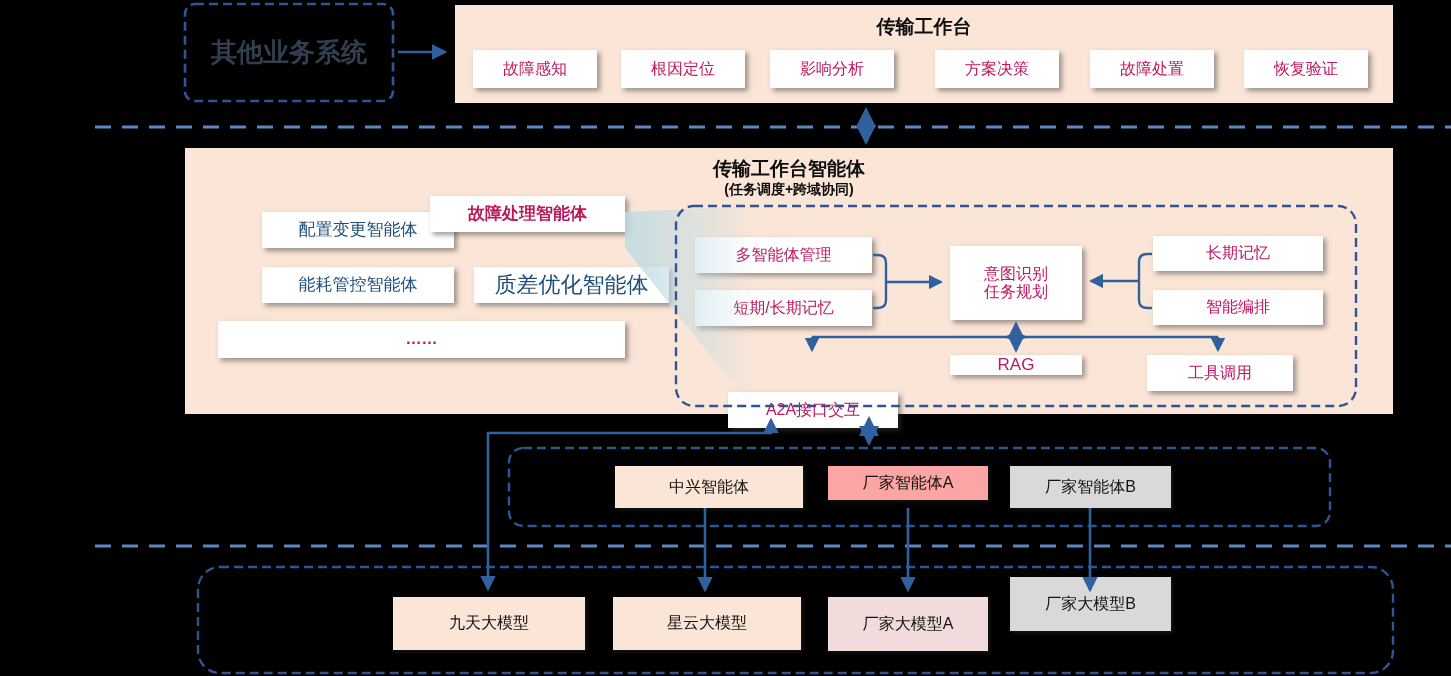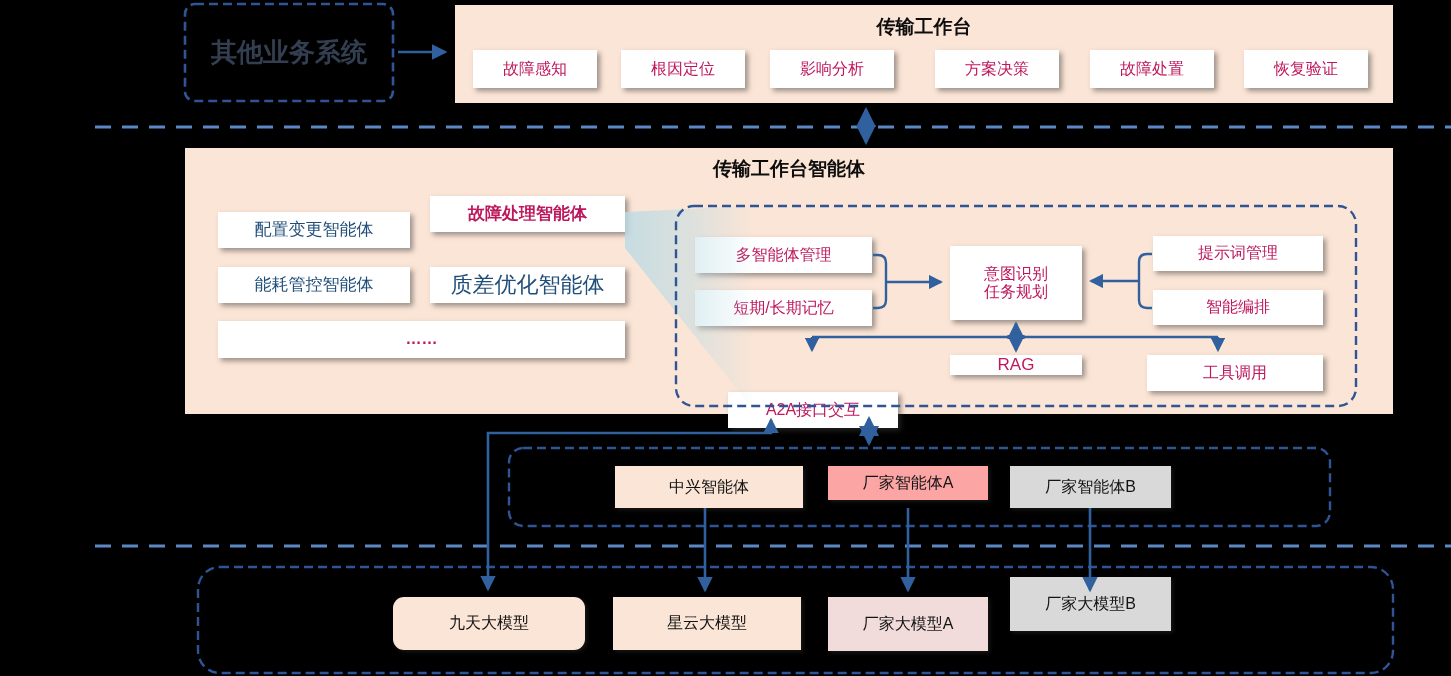--- a/index.html
+++ b/index.html
@@ -3,21 +3,21 @@
 <meta charset="utf-8">
 <style>
   html,body{margin:0;padding:0;background:#000;}
   body{width:1451px;height:676px;position:relative;overflow:hidden;
        font-family:"Liberation Sans","DejaVu Sans",sans-serif;}
   .panel{position:absolute;background:#fbe5d6;box-sizing:border-box;}
   .cell{position:absolute;box-sizing:border-box;display:flex;align-items:center;
         justify-content:center;text-align:center;line-height:1.15;}
   .white{background:#fff;box-shadow:3px 3px 5px rgba(60,60,60,.5);
          font-size:16px;color:#be185d;}
-  .blue-text{color:#1f4e79;}
+  .blue-text{color:#1f4e79;margin-left:44px;}
   .bold{font-weight:bold;}
   .panel-title{position:absolute;left:0;right:0;text-align:center;
                font-weight:bold;color:#0d0d0d;font-size:19px;}
   .panel-subtitle{position:absolute;left:0;right:0;text-align:center;
                   font-weight:bold;color:#0d0d0d;font-size:14px;}
   .other-label{position:absolute;left:185px;top:4px;width:208px;height:97px;
                display:flex;align-items:center;justify-content:center;
                font-size:26px;font-weight:bold;color:#333f50;}
   .vendor{font-size:16px;color:#141414;box-shadow:2px 2px 4px rgba(50,50,50,.45);}
   svg.overlay{position:absolute;left:0;top:0;width:1451px;height:676px;
@@ -33,45 +33,46 @@
   <div class="cell white" style="left:18px;top:45px;width:124px;height:38px;">故障感知</div>
   <div class="cell white" style="left:166px;top:45px;width:124px;height:38px;">根因定位</div>
   <div class="cell white" style="left:315px;top:45px;width:124px;height:38px;">影响分析</div>
   <div class="cell white" style="left:480px;top:45px;width:124px;height:38px;">方案决策</div>
   <div class="cell white" style="left:635px;top:45px;width:124px;height:38px;">故障处置</div>
   <div class="cell white" style="left:789px;top:45px;width:124px;height:38px;">恢复验证</div>
 </div>
 
 <div class="panel" style="left:185px;top:148px;width:1208px;height:266px;">
   <div class="panel-title" style="top:8px;">传输工作台智能体</div>
+  <div class="panel-subtitle" style="top:33px;">(任务调度+跨域协同)</div>
 
   <div class="cell white blue-text" style="left:33px;top:64px;width:192px;height:36px;font-size:17px;">配置变更智能体</div>
   <div class="cell white bold" style="left:245px;top:48px;width:195px;height:36px;font-size:17px;">故障处理智能体</div>
   <div class="cell white blue-text" style="left:33px;top:119px;width:192px;height:36px;font-size:17px;">能耗管控智能体</div>
   <div class="cell white blue-text" style="left:245px;top:119px;width:195px;height:36px;font-size:22px;">质差优化智能体</div>
   <div class="cell white bold" style="left:33px;top:173px;width:407px;height:37px;">……</div>
 
   <div class="cell white" style="left:510px;top:89px;width:177px;height:36px;">多智能体管理</div>
   <div class="cell white" style="left:510px;top:142px;width:177px;height:36px;">短期/长期记忆</div>
   <div class="cell white" style="left:765px;top:98px;width:132px;height:74px;flex-direction:column;">
     <div>意图识别</div>
     <div>任务规划</div>
   </div>
-  <div class="cell white" style="left:968px;top:88px;width:170px;height:35px;">提示词管理</div>
+  <div class="cell white" style="left:968px;top:88px;width:170px;height:35px;">长期记忆</div>
   <div class="cell white" style="left:968px;top:142px;width:170px;height:35px;">智能编排</div>
   <div class="cell white" style="left:543px;top:207px;width:170px;height:36px;margin-top:37px;">A2A接口交互</div>
   <div class="cell white" style="left:765px;top:207px;width:132px;height:20px;font-size:17px;">RAG</div>
-  <div class="cell white" style="left:962px;top:207px;width:176px;height:36px;">工具调用</div>
+  <div class="cell white" style="left:962px;top:207px;width:146px;height:36px;">工具调用</div>
 </div>
 
 <div class="cell vendor" style="left:615px;top:466px;width:188px;height:42px;background:#fbe5d6;">中兴智能体</div>
 <div class="cell vendor" style="left:828px;top:466px;width:160px;height:34px;background:#fca5a5;">厂家智能体A</div>
 <div class="cell vendor" style="left:1010px;top:466px;width:161px;height:42px;background:#d9d9d9;">厂家智能体B</div>
 
-<div class="cell vendor" style="left:393px;top:597px;width:192px;height:53px;background:#fbe5d6;border-radius:11px;">九天大模型</div>
+<div class="cell vendor" style="left:393px;top:597px;width:192px;height:53px;background:#fbe5d6;">九天大模型</div>
 <div class="cell vendor" style="left:613px;top:597px;width:188px;height:53px;background:#fbe5d6;">星云大模型</div>
 <div class="cell vendor" style="left:828px;top:597px;width:160px;height:54px;background:#f2dcdb;">厂家大模型A</div>
 <div class="cell vendor" style="left:1010px;top:577px;width:161px;height:54px;background:#d9d9d9;text-align:right;">厂家大模型B</div>
 
 <svg class="overlay" viewBox="0 0 1451 676">
   <defs>
     <marker id="arrow" viewBox="0 0 10 10" refX="8.5" refY="5" markerWidth="6" markerHeight="6" orient="auto-start-reverse">
       <path d="M0,0 L10,5 L0,10 z" fill="#31609e"></path>
     </marker>
     <linearGradient id="beamGrad" gradientUnits="userSpaceOnUse" x1="625" y1="300" x2="755" y2="300">

